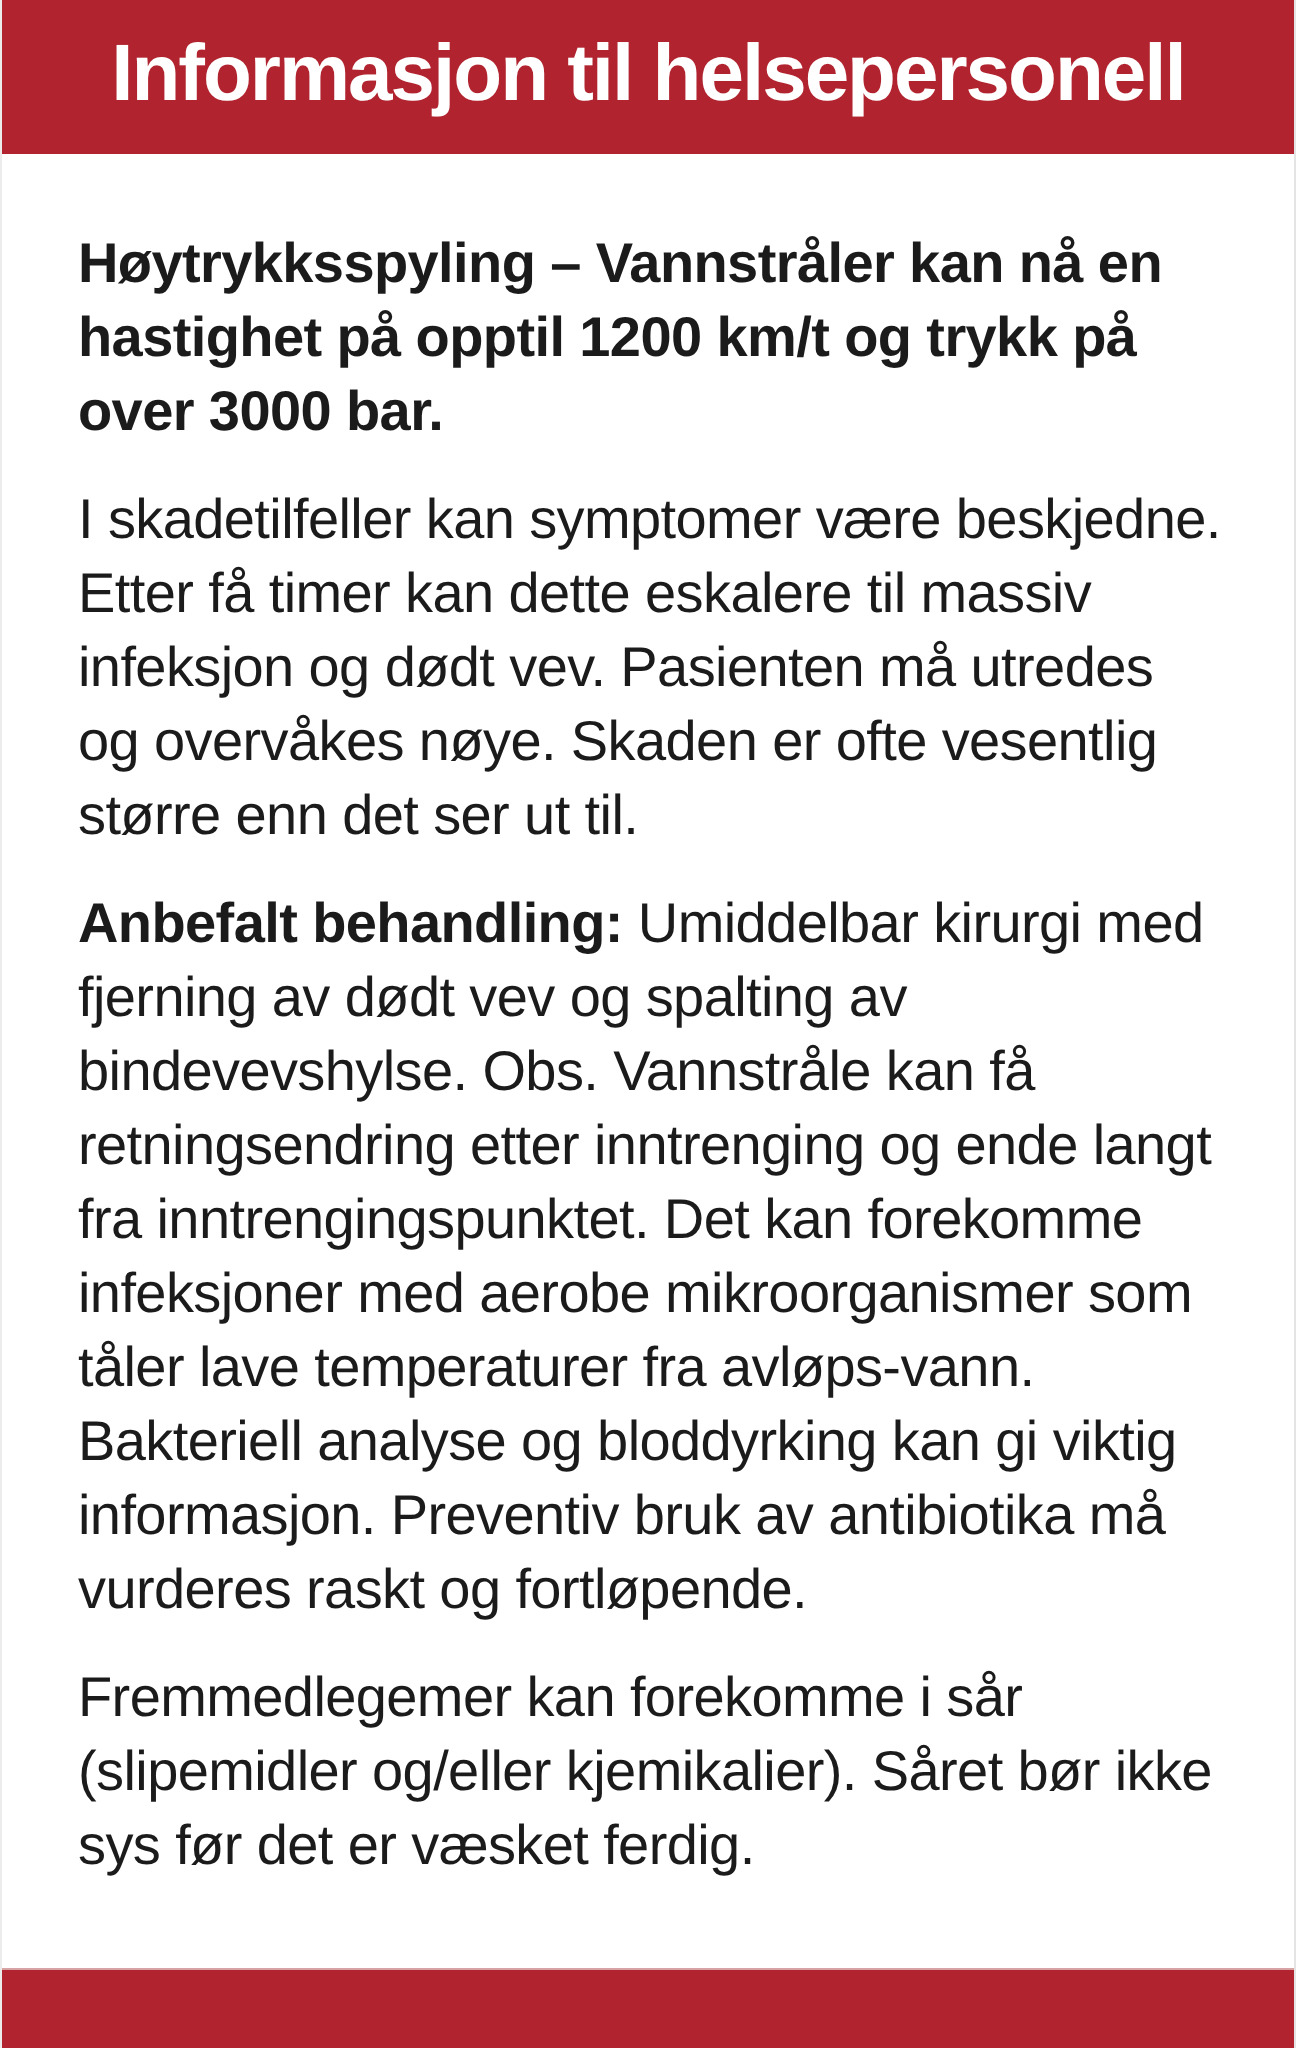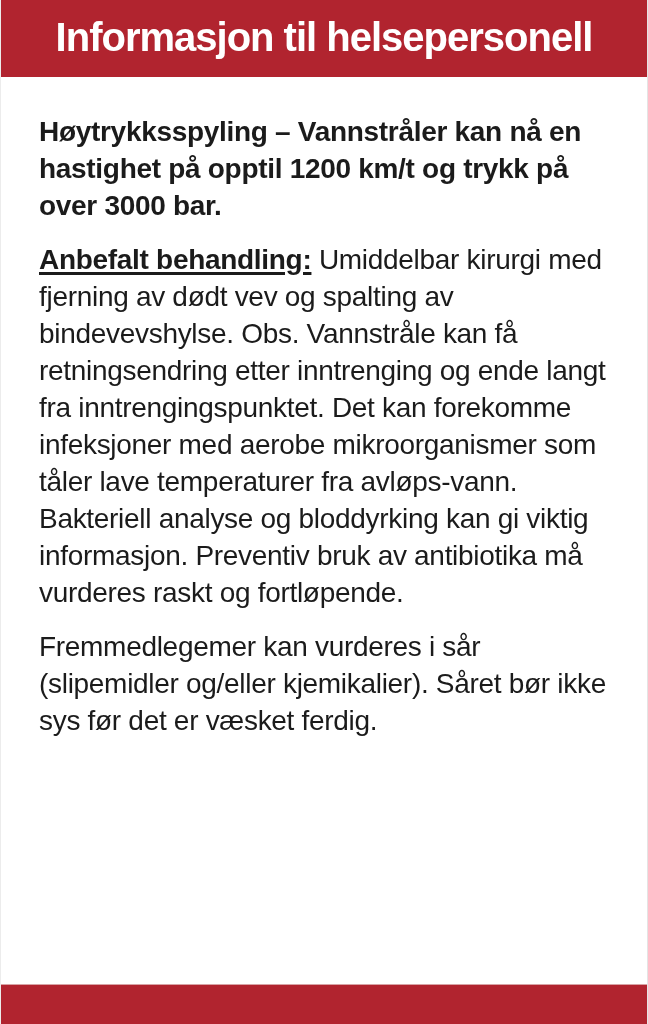--- a/index.html
+++ b/index.html
@@ -53,21 +53,20 @@
     margin: 0 0 17px 0;
     font-size: 28px;
     line-height: 37px;
     letter-spacing: -0.3px;
   }
   .intro-bold {
     font-weight: 700;
   }
   .treatment-label {
     font-weight: 700;
-    text-decoration: underline;
     text-decoration-thickness: 2.5px;
     text-underline-offset: 3px;
   }
   .footer-band {
     position: absolute;
     bottom: 0;
     left: 0;
     width: 100%;
     height: 39px;
     background: #b1242f;
@@ -80,22 +79,23 @@
 <div class="page">
 
   <div class="header-band">
     <h1 class="header-title">Informasjon til helsepersonell</h1>
   </div>
 
   <div class="content">
 
     <p class="intro-bold">Høytrykksspyling – Vannstråler kan nå en hastighet på opptil 1200 km/t og trykk på over 3000 bar.</p>
 
+    <p>I skadetilfeller kan symptomer være beskjedne. Etter få timer kan dette eskalere til massiv infeksjon og dødt vev. Pasienten må utredes og overvåkes nøye. Skaden er ofte vesentlig større enn det ser ut til.</p>
 
     <p><span class="treatment-label">Anbefalt behandling:</span><span> Umiddelbar kirurgi med fjerning av dødt vev og spalting av bindevevshylse. Obs. Vannstråle kan få retningsendring etter inntrenging og ende langt fra inntrengingspunktet. Det kan forekomme infeksjoner med aerobe mikroorganismer som tåler lave temperaturer fra avløps-vann. Bakteriell analyse og bloddyrking kan gi viktig informasjon. Preventiv bruk av antibiotika må vurderes raskt og fortløpende.</span></p>
 
-    <p>Fremmedlegemer kan vurderes i sår (slipemidler og/eller kjemikalier). Såret bør ikke sys før det er væsket ferdig.</p>
+    <p>Fremmedlegemer kan forekomme i sår (slipemidler og/eller kjemikalier). Såret bør ikke sys før det er væsket ferdig.</p>
 
   </div>
 
   <div class="footer-band"></div>
 
 </div>
 
 </body></html>

